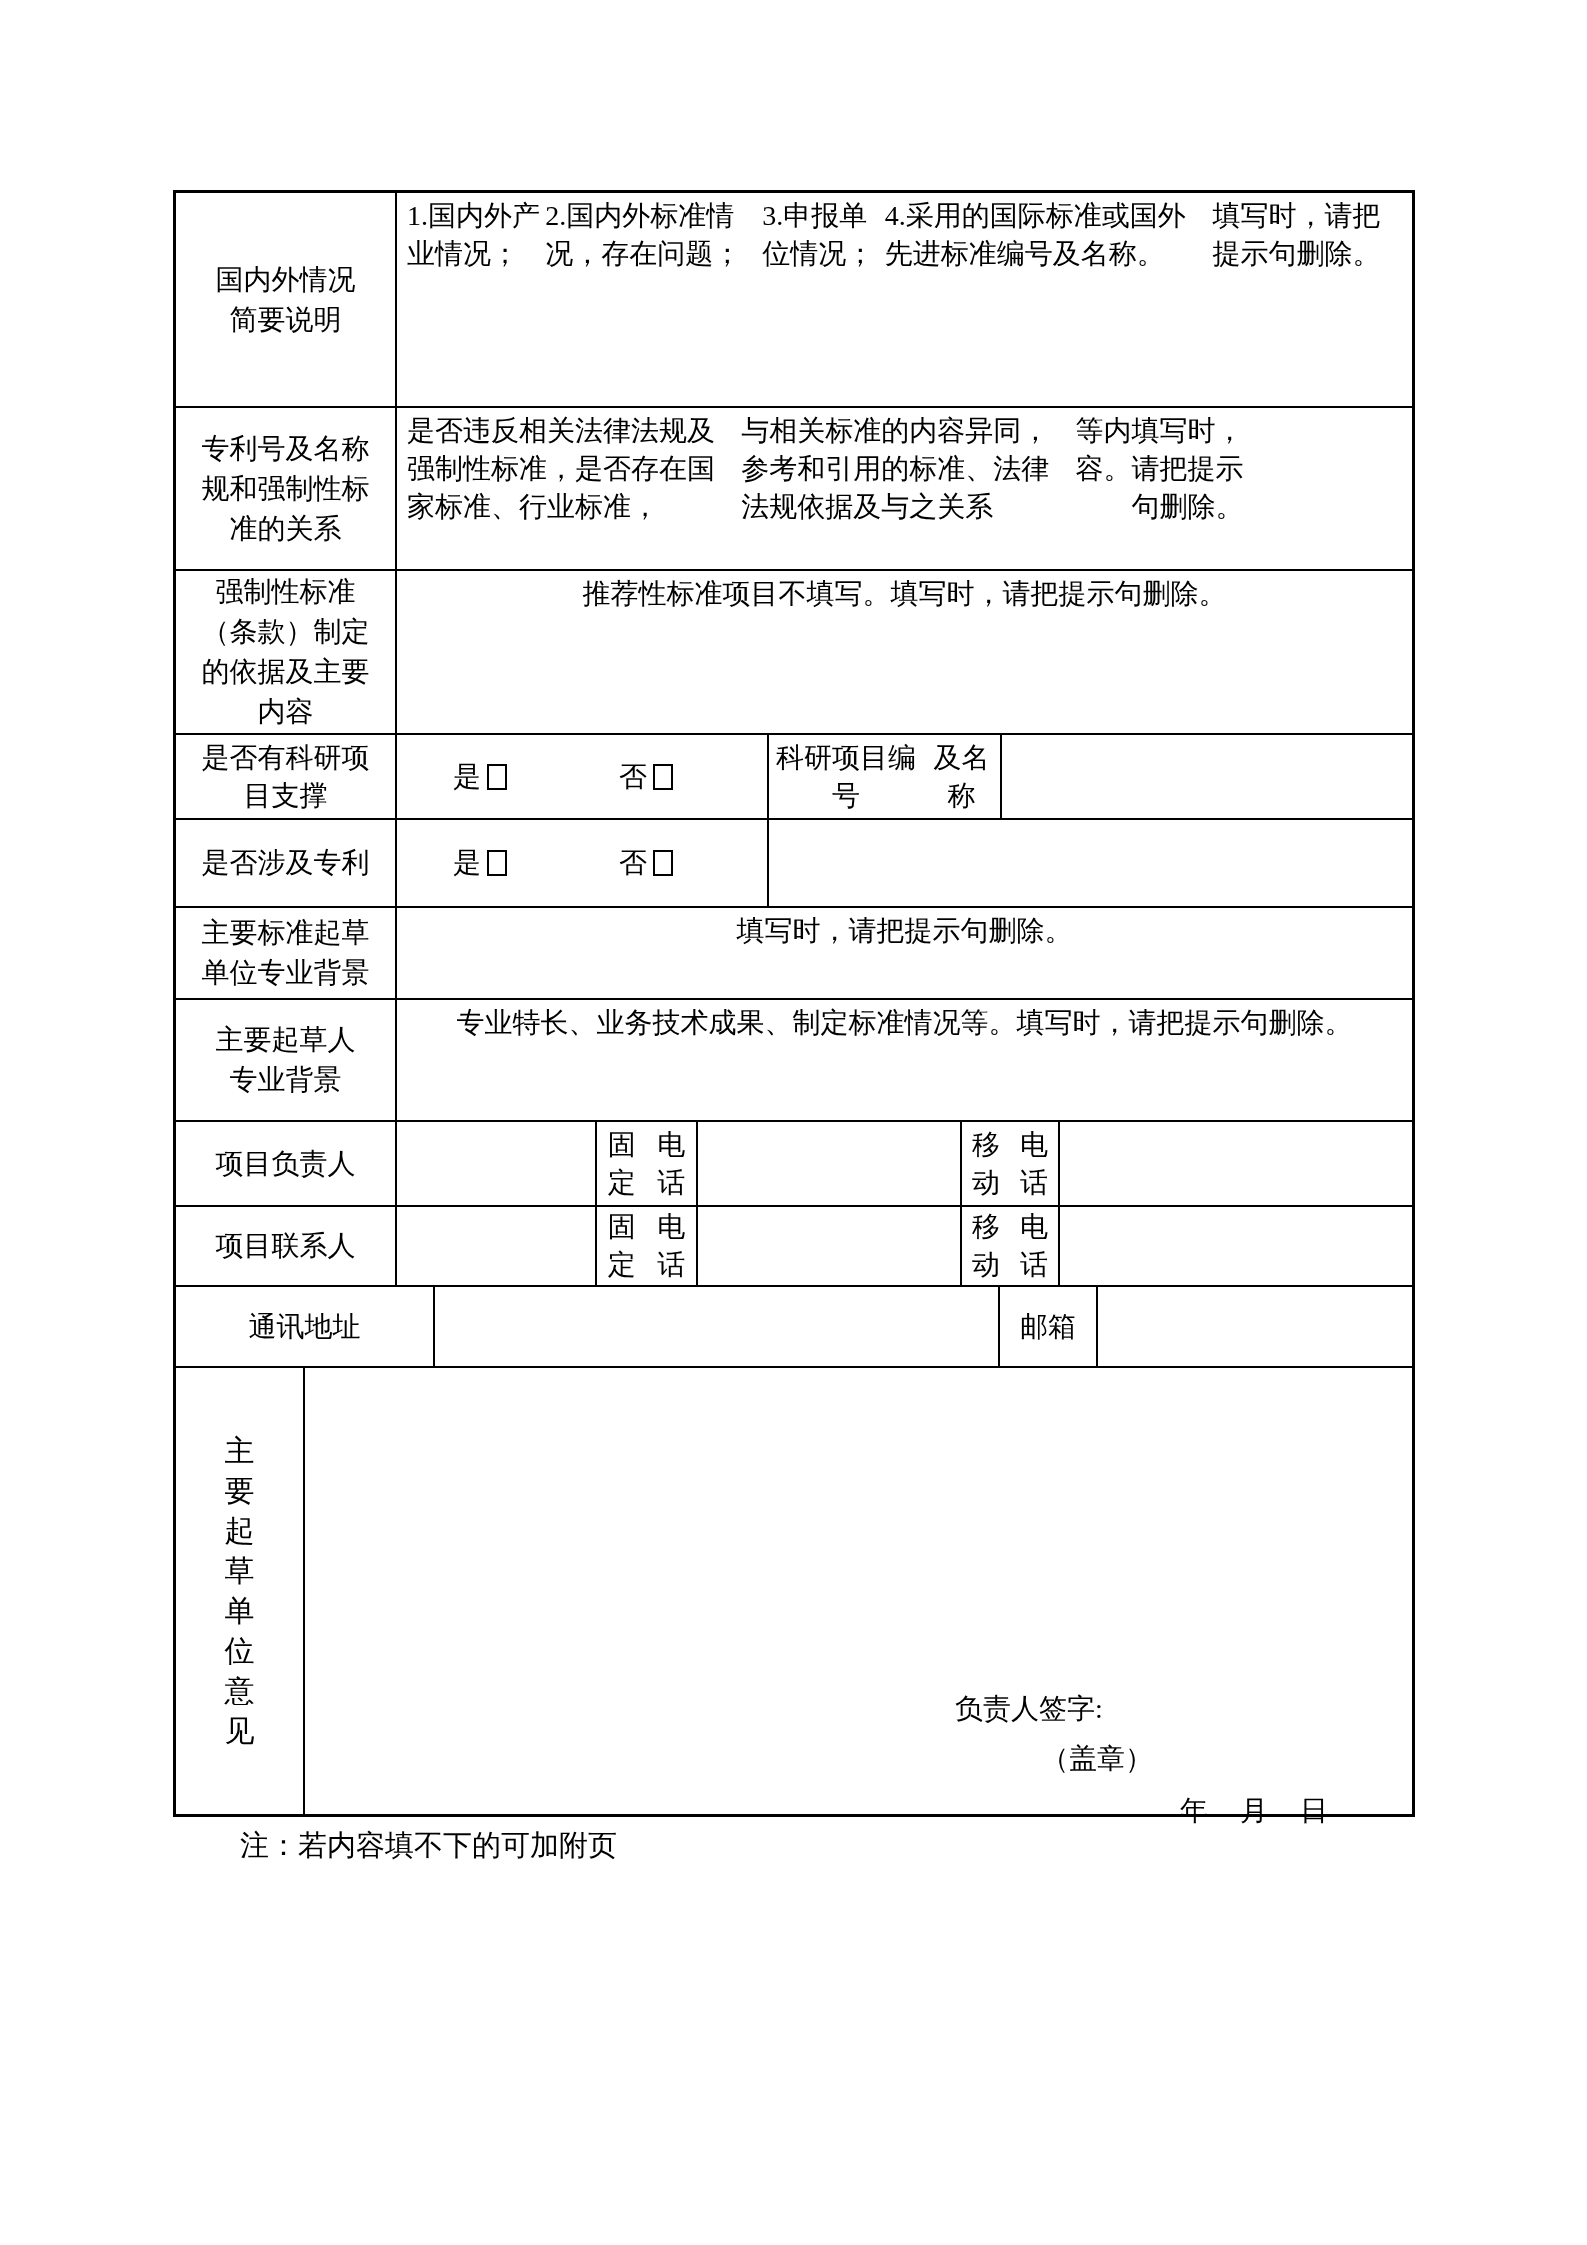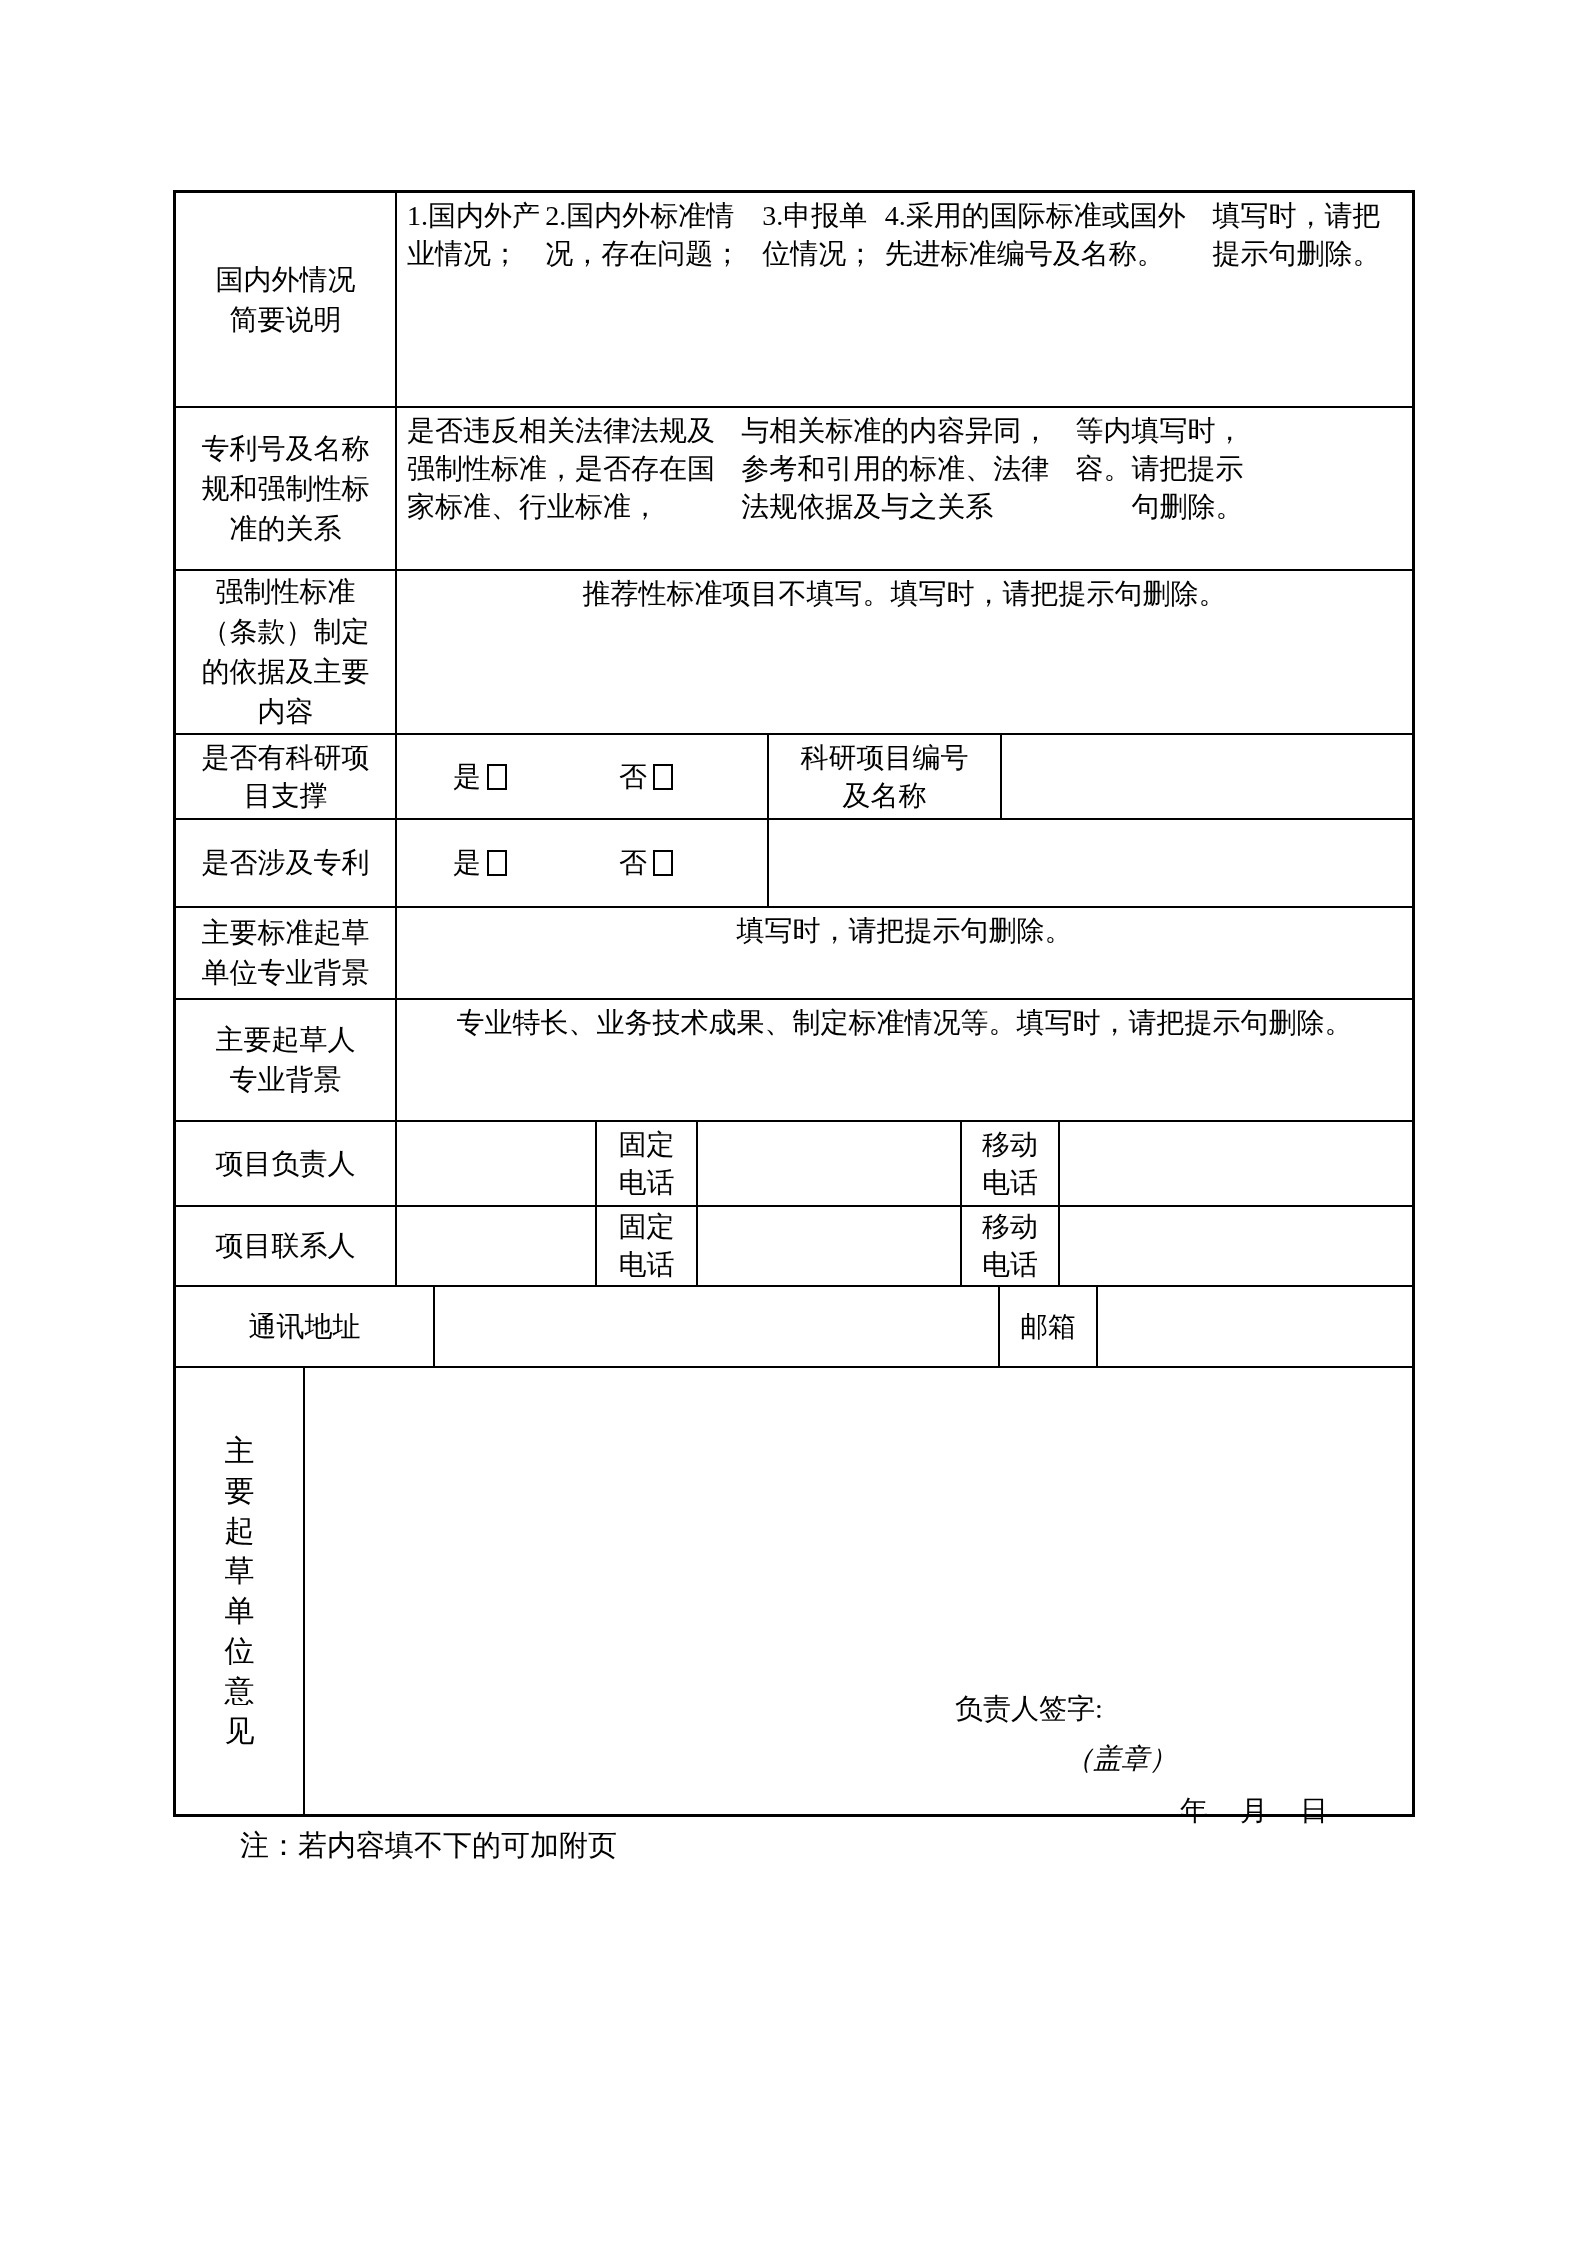--- a/index.html
+++ b/index.html
@@ -24,40 +24,40 @@
 
   .label-cell {
     display: flex; flex-direction: column; justify-content: center; align-items: center;
     text-align: center; font-size: 28px; line-height: 40px;
   }
   .content-cell {
     display: flex; flex-direction: row; justify-content: center;
     padding: 4px 10px; font-size: 28px; line-height: 38px;
   }
   .center-cell {
-    display: flex; flex-direction: column; justify-content: center; align-items: center;
+    display: flex; flex-direction: row; justify-content: center; align-items: center;
     text-align: center; font-size: 28px; line-height: 38px;
   }
   .yesno-cell { display: flex; align-items: center; font-size: 28px; padding-left: 56px; }
   .yesno-group { display: flex; align-items: center; }
   .yesno-group.second { margin-left: 112px; }
   .cbx {
     display: inline-block; width: 20px; height: 26px;
     border: 2px solid #000; margin-left: 6px;
   }
   .blank-cell { }
 
   .opinion-label {
     display: flex; flex-direction: column; justify-content: center; align-items: center;
     font-size: 30px;
   }
   .opinion-label div { line-height: 40px; }
   .opinion-content { position: relative; padding-left: 32px; }
   .sign-line  { position: absolute; left: 650px; top: 322px; font-size: 28px; }
-  .seal-line  { position: absolute; left: 760px; top: 372px; font-size: 28px; font-style: italic; }
+  .seal-line  { position: absolute; left: 736px; top: 372px; font-size: 28px; }
   .date-line  { position: absolute; left: 875px; top: 424px; font-size: 28px; letter-spacing: 2px; }
 
   .foot-note { position: absolute; left: 240px; top: 1826px; font-size: 29px; }
 </style>
 </head>
 <body>
 
 <div class="page">
   <div class="tbl">
 

